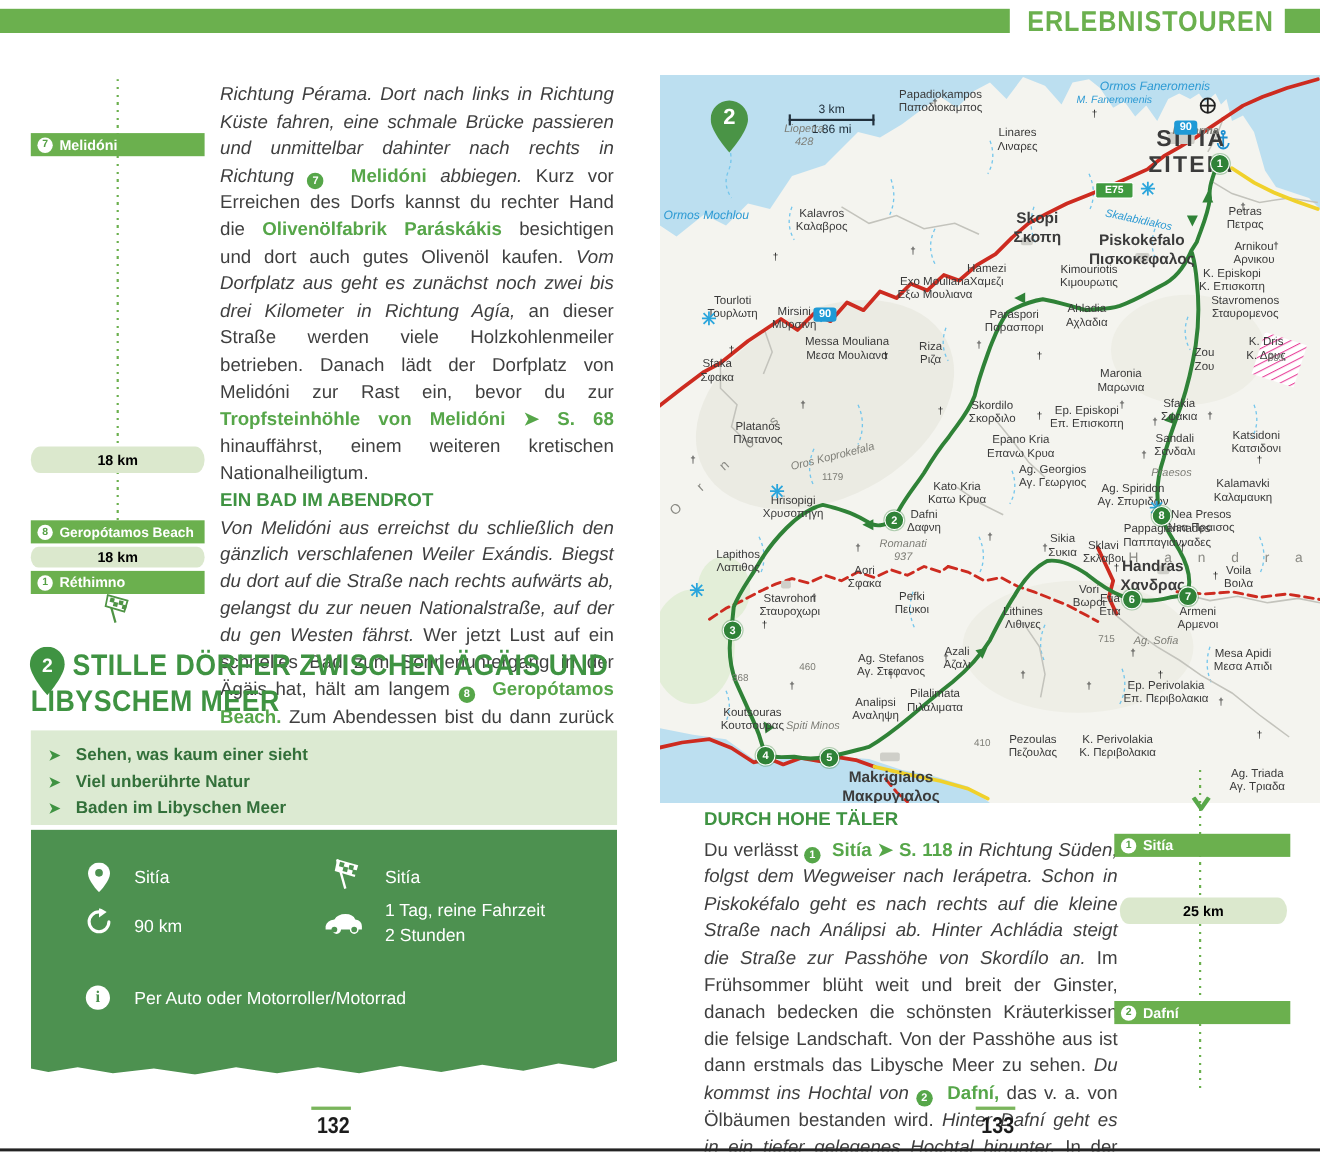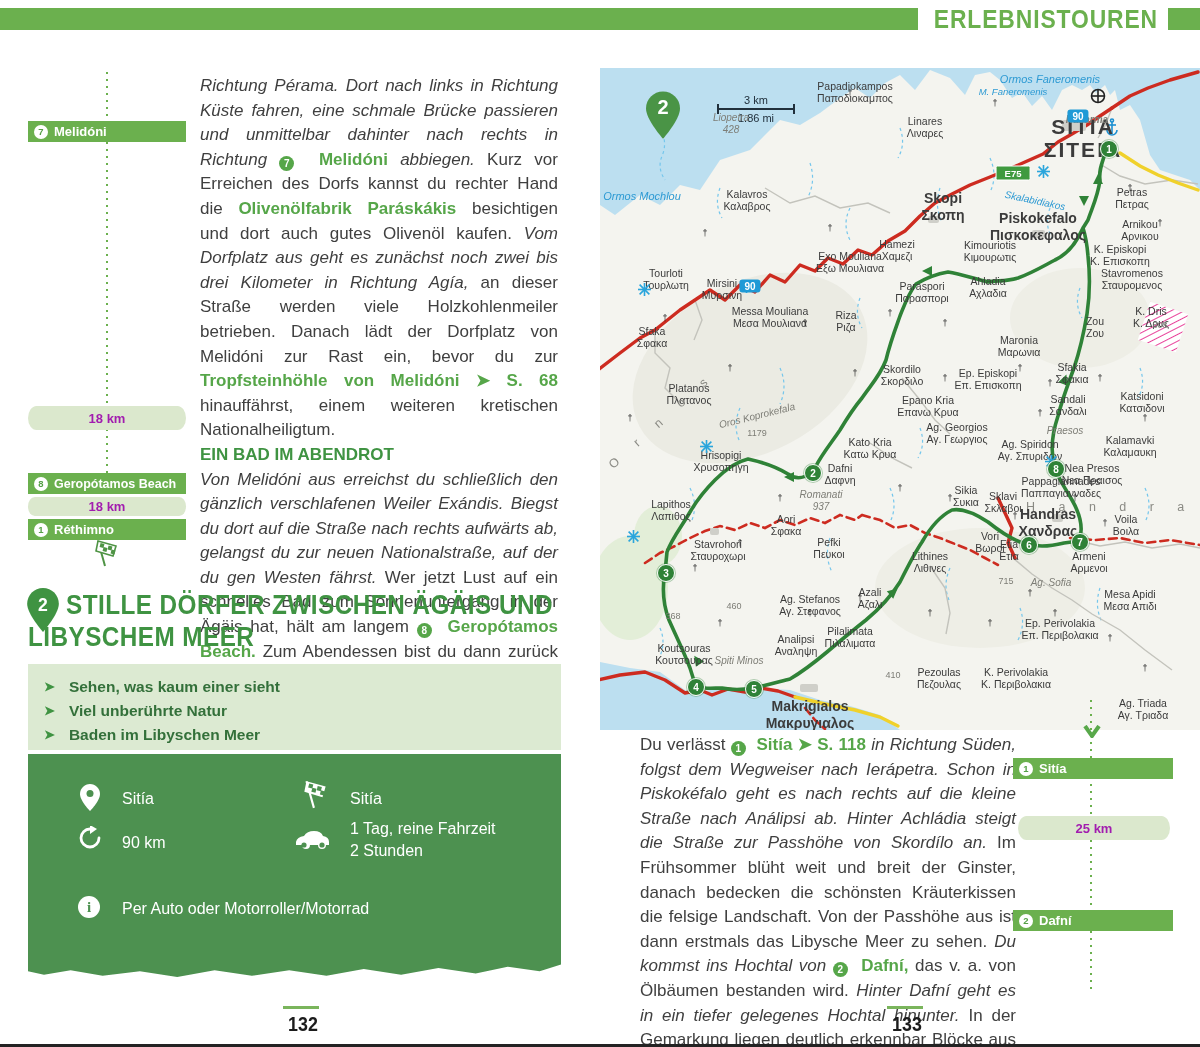--- a/index.html
+++ b/index.html
@@ -10,21 +10,21 @@
   .hblock{position:absolute;left:1168px;top:8px;width:32px;height:22px;background:#6bb04e;}
   .htitle{position:absolute;left:900px;top:4px;width:258px;text-align:right;color:#6bb04e;
           font-size:26px;font-weight:bold;letter-spacing:1px;transform:scaleX(.88);transform-origin:right;}
   
   .vdots{position:absolute;width:2px;background:repeating-linear-gradient(to bottom,#6bb04e 0 2px,transparent 2px 7px);}
   .mlabel{position:absolute;height:21px;background:#6bb04e;color:#fff;font-weight:bold;
           display:flex;align-items:center;padding-left:6px;box-sizing:border-box;font-size:13px;}
   .mlabel .wnum{width:14px;height:14px;border-radius:50%;background:#fff;color:#55a046;font-size:9.5px;
           font-weight:bold;display:inline-flex;align-items:center;justify-content:center;margin-right:6px;flex:0 0 14px;}
   .brush{position:absolute;background:#dbe8cd;border-radius:10px/14px;display:flex;align-items:center;justify-content:center;
-         color:#a21caf;font-weight:bold;font-size:13px;}
+         color:#000000;font-weight:bold;font-size:13px;}
   .brush:before{content:"";position:absolute;left:-4px;top:4px;right:-4px;bottom:4px;background:#dbe8cd;border-radius:14px/10px;z-index:-1;}
   
   .col{position:absolute;font-size:17px;line-height:24.6px;text-align:justify;}
   .col p{margin:0;}
   .subhead{color:#3f9342;font-weight:bold;font-size:17px;margin:13px 0 2px 0;text-align:left;}
   .seg-i{font-style:italic;}
   .seg-g{color:#56a649;font-weight:bold;}
   .cnum{display:inline-flex;width:15px;height:15px;border-radius:50%;background:#56a649;color:#fff;
         font-size:10px;font-weight:bold;font-style:normal;align-items:center;justify-content:center;
         vertical-align:-2px;line-height:15px;}
@@ -566,20 +566,21 @@
         <div class="stop" style="left: 455px; top: 400px;">8</div>
       </div>
     <div id="map-shields">
         <div class="sh blue" style="left: 478px; top: 30px;">90</div>
         <div class="sh blue" style="left: 150px; top: 200px;">90</div>
         <div class="sh green" style="left: 413px; top: 105px;">E75</div>
       </div>
   </div>
 
   <div class="col" style="left:640px;top:733px;width:376px;">
+    <p class="subhead" style="margin:0 0 3px 0;">DURCH HOHE TÄLER</p>
     <p><span>Du verlässt </span><span class="cnum">1</span>&nbsp;<span class="seg-g"> Sitía ➤ S. 118</span><span class="seg-i"> in Richtung Süden, folgst dem Wegweiser nach Ierápetra. Schon in Piskokéfalo geht es nach rechts auf die kleine Straße nach Análipsi ab. Hinter Achládia steigt die Straße zur Passhöhe von Skordílo an.</span><span> Im Frühsommer blüht weit und breit der Ginster, danach bedecken die schönsten Kräuterkissen die felsige Landschaft. Von der Passhöhe aus ist dann erstmals das Libysche Meer zu sehen. </span><span class="seg-i">Du kommst ins Hochtal von </span><span class="cnum">2</span>&nbsp;<span class="seg-g"> Dafní,</span><span> das v. a. von Ölbäumen bestanden wird. </span><span class="seg-i">Hinter Dafní geht es in ein tiefer gelegenes Hochtal hinunter.</span><span> In der Gemarkung liegen deutlich erkennbar Blöcke aus reiner Kreide</span></p>
   </div>
 
   <div class="vdots" style="left:1090px;top:700px;height:290px;"></div>
   <div style="position:absolute;left:1083px;top:724px;">
     <svg width="18" height="13" viewBox="0 0 18 13">
         <polyline points="2,1 9,11 16,1" fill="none" stroke="#58a84a" stroke-width="4"></polyline>
       </svg>
   </div>
   <div class="mlabel rlabel" style="top:758px;">

